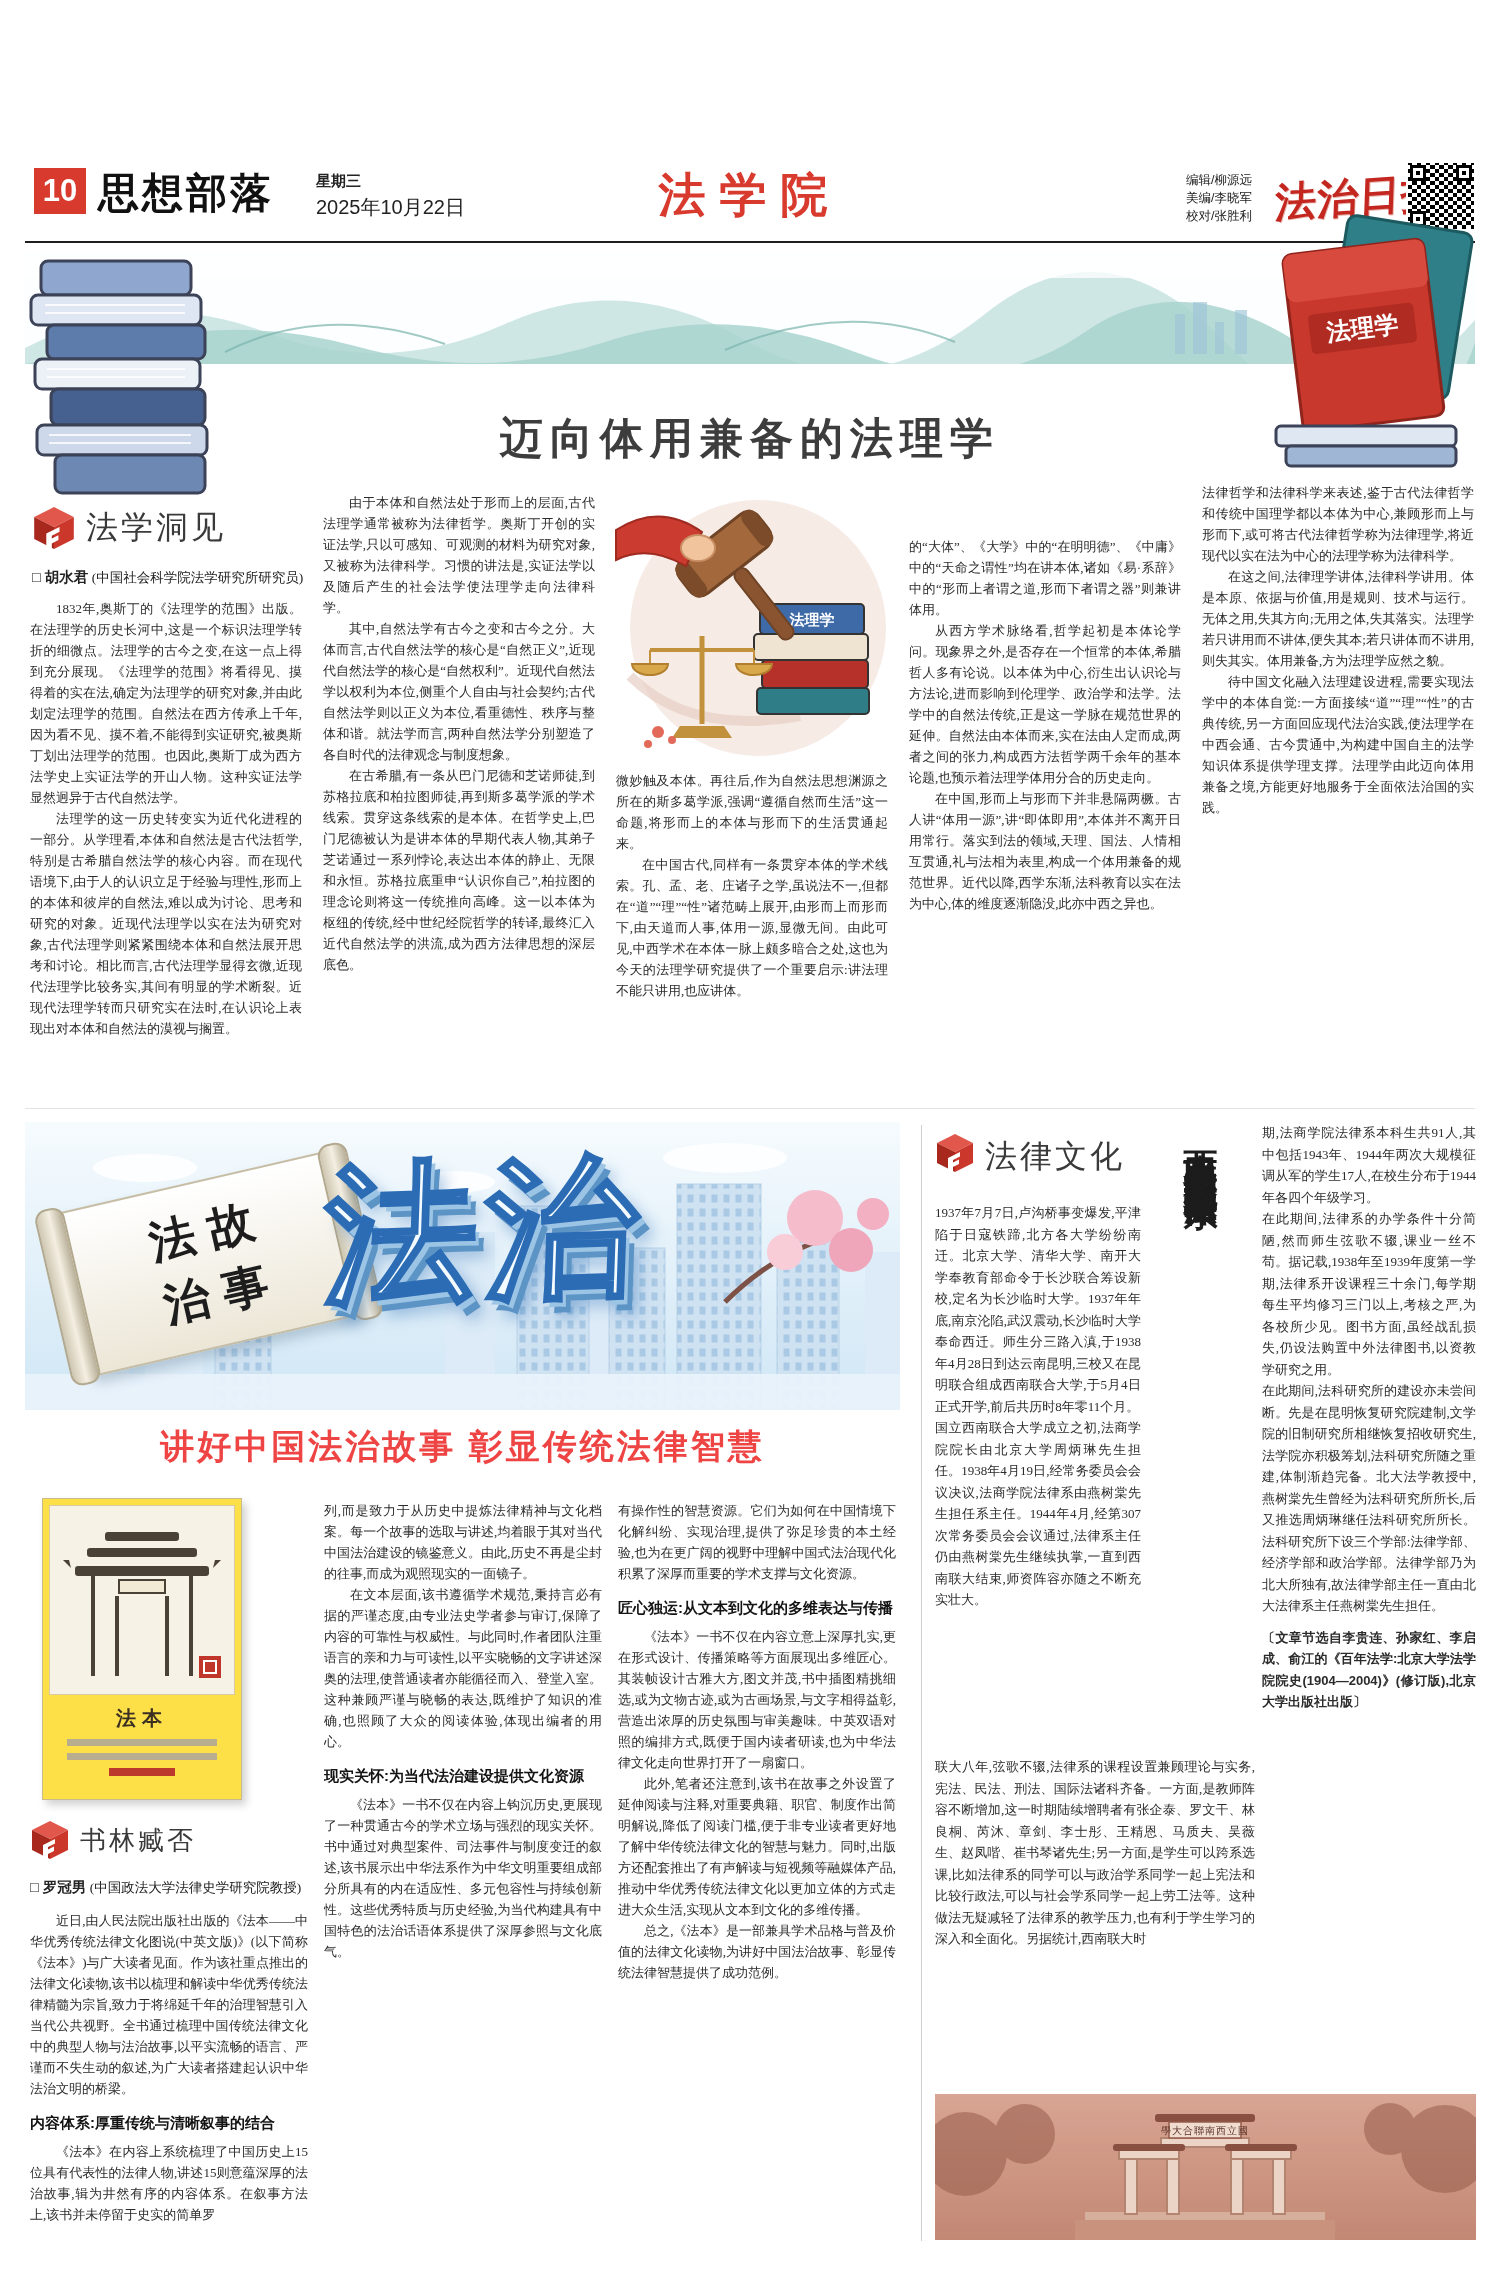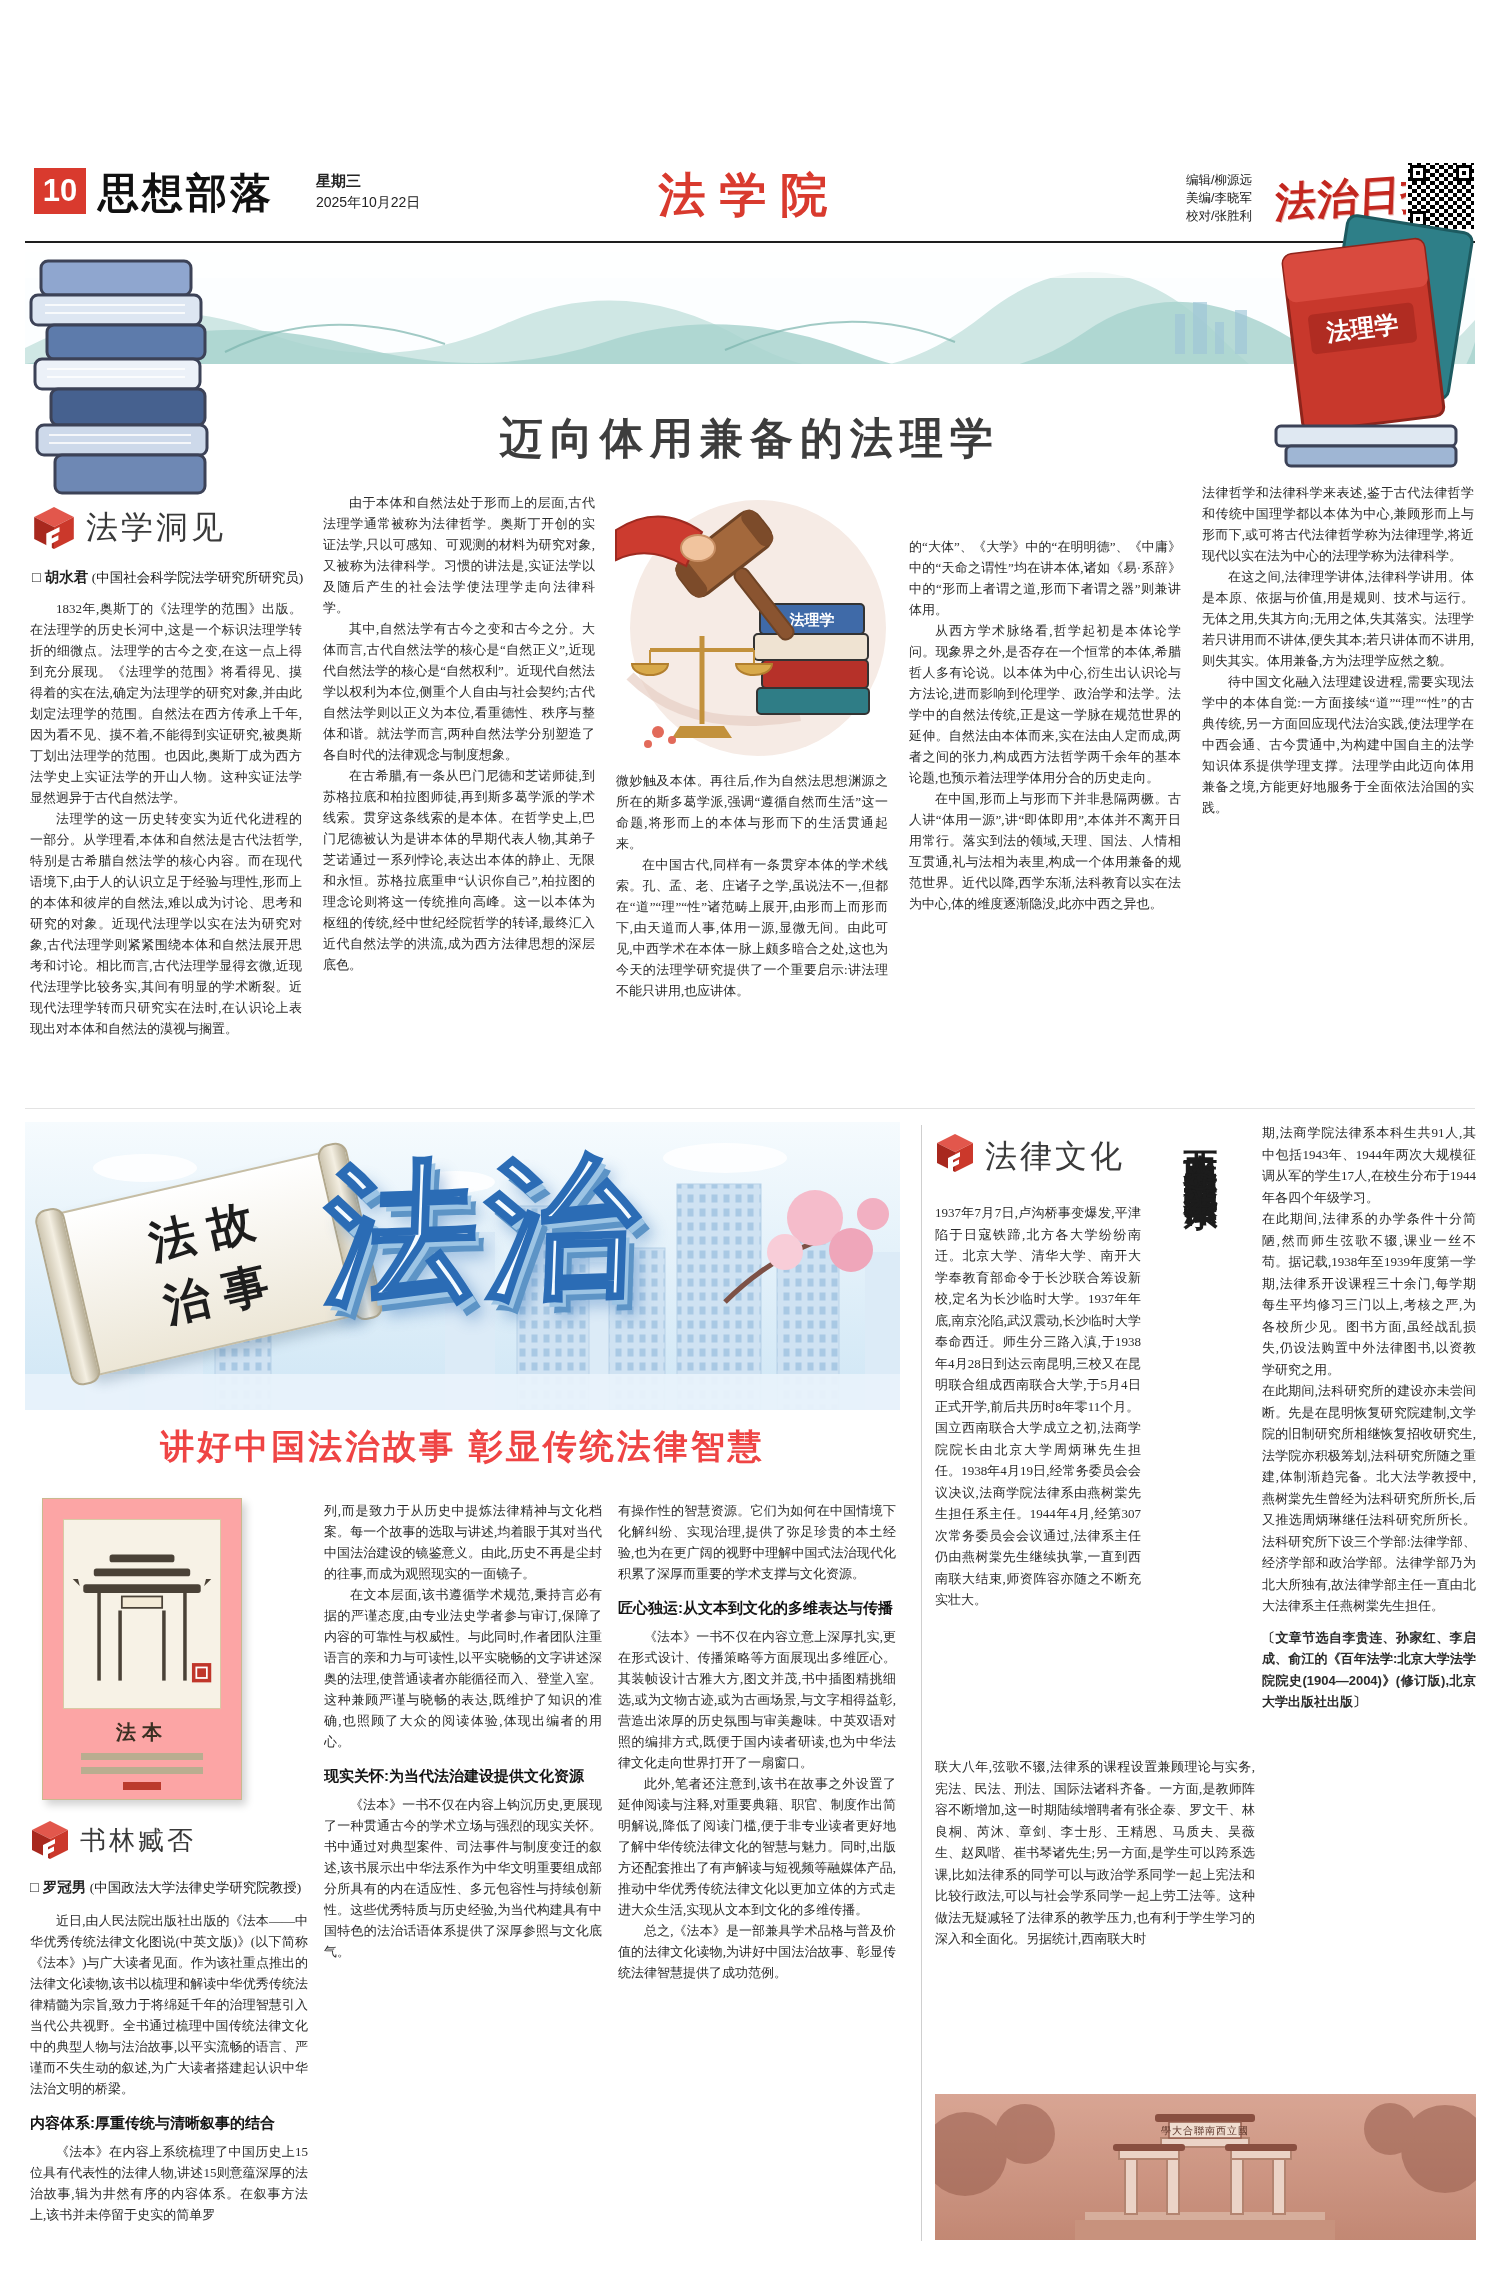--- a/index.html
+++ b/index.html
@@ -6,21 +6,21 @@
   html,body { width:1500px; height:2279px; background:#ffffff; position:relative;
     font-family:"Liberation Serif","DejaVu Serif",serif; color:#2b2b2b; overflow:hidden; }
   .abs { position:absolute; }
   .sans { font-family:"Liberation Sans","DejaVu Sans",sans-serif; }
 
   
   .pagenum { left:34px; top:168px; width:52px; height:46px; background:#d93a2e; color:#fff;
     font-size:31px; font-weight:700; display:flex; align-items:center; justify-content:center; }
   .section-name { left:98px; top:166px; font-size:41px; font-weight:700; letter-spacing:3px; color:#111; }
   .weekday { left:316px; top:172px; font-size:15px; font-weight:700; color:#222; }
-  .date { left:316px; top:194px; font-size:14px; color:#222; }
+  .date { left:316px; top:194px; font-size:20px; color:#222; }
   .page-title { left:50%; transform:translateX(-50%); top:164px; font-size:47px; font-weight:700;
     color:#d93a2e; letter-spacing:14px; }
   .editors { left:1186px; top:171px; font-size:12.5px; line-height:18px; color:#222; }
   .masthead { left:1275px; top:170px; font-size:41px; font-weight:700; color:#c3271f;
     transform:rotate(-4deg) skewX(-6deg); letter-spacing:1px; text-shadow:1px 1px 0 #e8b5ae; }
   .qr { left:1408px; top:163px; width:66px; height:66px; background:
     repeating-linear-gradient(0deg,#000 0 4px,#fff 4px 8px),
     repeating-linear-gradient(90deg,#000 0 4px,#fff 4px 9px);
     background-blend-mode:difference; outline:2px solid #fff; }
   .qr .f { position:absolute; width:16px; height:16px; border:3px solid #000; background:#fff; }
@@ -54,22 +54,22 @@
     background:linear-gradient(90deg,#cfc7b2,#f4efe2,#b7ae96); border:2px solid #b3a98e; border-radius:12px; }
   .scroll::before { left:-16px; } .scroll::after { right:-16px; }
   .scroll-text { display:grid; grid-template-columns:auto auto; gap:2px 14px; font-size:46px; font-weight:700;
     color:#1d1d1d; font-family:"Liberation Serif","DejaVu Serif",serif; }
   .banner-3d { position:absolute; left:300px; top:8px; font-size:152px; font-weight:900;
     font-family:"Liberation Sans","DejaVu Sans",sans-serif; color:#f4fbff; letter-spacing:8px;
     -webkit-text-stroke:3px #2b6cb5; transform:skewX(-4deg) rotate(-2deg);
     text-shadow:5px 6px 0 #9cc4e4, 10px 12px 0 #5d94c6, 14px 17px 16px rgba(43,108,181,.45); }
   .bl-headline { left:25px; top:1424px; width:875px; text-align:center; font-size:34px; font-weight:700;
     color:#ef4444; letter-spacing:3px; }
-  .cover { left:42px; top:1498px; width:200px; height:302px; background:#fca5a5; border:1px solid #c9b98f;
-    box-shadow:4px 5px 8px rgba(0,0,0,.18); padding:20px; }
+  .cover { left:42px; top:1498px; width:200px; height:302px; background:#fde047; border:1px solid #c9b98f;
+    box-shadow:4px 5px 8px rgba(0,0,0,.18); padding:6px; }
   .cover-art { width:100%; height:190px; background:#f7f2e6; border:1px solid #d8c9a4; position:relative; }
   .cover-title { text-align:center; font-size:20px; font-weight:700; color:#3a2f22; margin-top:10px; letter-spacing:6px; }
   .cover-bar { height:7px; background:#b9ad90; margin:7px 18px 0; }
   .cover-bar.red { background:#bb3a2c; margin:8px 60px 0; height:8px; }
   .bcol { width:278px; text-align:justify; font-size:13px; line-height:21px; color:#2b2b2b; overflow:hidden; }
   .bcol h3 { font-family:"Liberation Sans","DejaVu Sans",sans-serif; font-size:15px; line-height:22px;
     font-weight:700; color:#141414; margin:13px 0 7px; text-indent:0; }
 
   
   .vtitle { left:1146px; top:1124px; width:110px; height:630px; writing-mode:vertical-rl;

